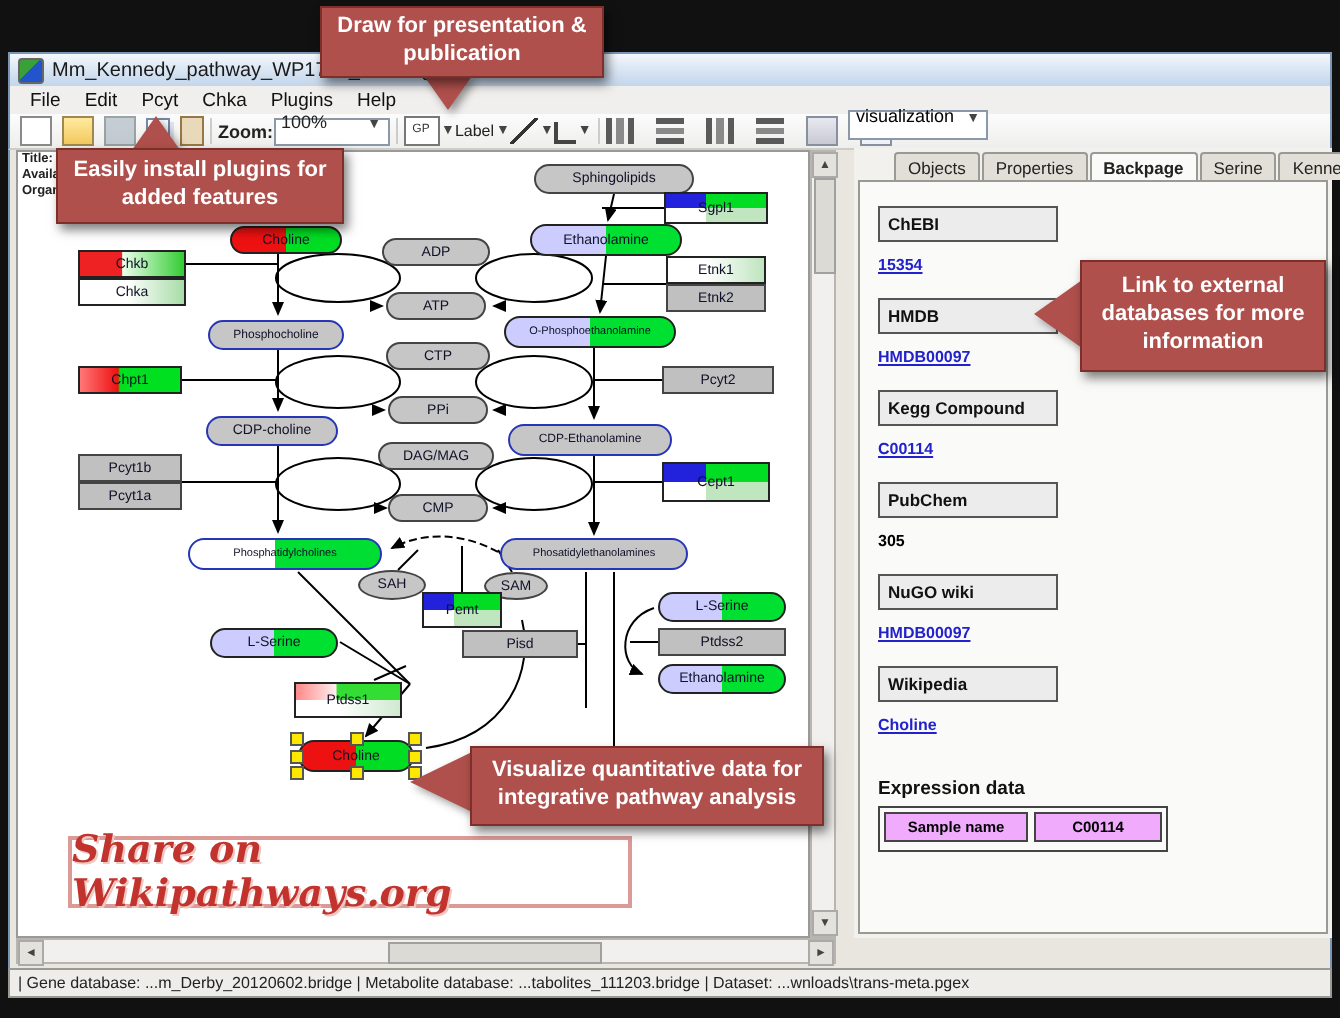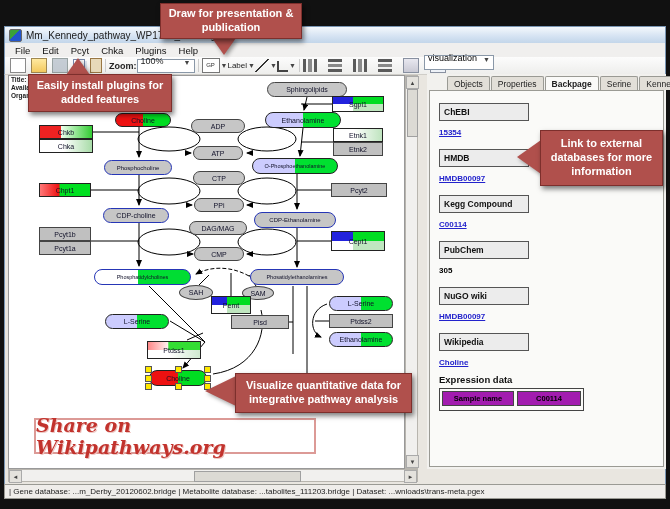--- a/index.html
+++ b/index.html
@@ -56,25 +56,25 @@
   
   .panel{left:427px;top:74px;width:239px;height:395px;background:#f2f1ee;box-sizing:border-box}
   .viscombo{left:424px;top:55px;width:70px;height:15px;z-index:20}
   .tabs{position:absolute;left:20px;top:2px;display:flex;font-size:8.5px;color:#222}
   .tab{padding:2px 6px 1px;border:1px solid #9a9a94;border-bottom:none;background:#e2dfd8;margin-right:1px;border-radius:2px 2px 0 0;cursor:default}
   .tab.active{background:#fafaf8;font-weight:bold}
   .panel-content{position:absolute;left:2px;top:16px;right:2px;bottom:2px;background:#fafaf8;border:1px solid #9a9a94;overflow:hidden;padding:2px 0 0 9px;box-sizing:border-box}
   .sec-title{display:inline-block;min-width:78px;background:#ececec;border:1px solid #555;font-size:8.5px;font-weight:bold;color:#111;padding:3px 6px 3px 4px;margin-top:10px}
   .sec-val{font-size:8px;font-weight:bold;margin:7px 0 2px;display:block}
   .sec-val.link{color:#2222cc;text-decoration:underline;cursor:pointer}
-  .expr-head{font-size:9.5px;font-weight:bold;margin-top:7px;color:#111}
+  .expr-head{font-size:9.5px;font-weight:bold;margin-top:22px;color:#111}
   .mapp-line{font-size:7.5px;font-weight:bold;margin-top:16px;color:#111}
   .bp-table{border:1px solid #444;display:inline-block;padding:2px;margin-top:3px;background:#fafaf8}
   .bp-row{display:flex;gap:3px;margin-bottom:2px}
-  .bp-cell{border:1px solid #444;background:#a21caf;font-size:7.5px;font-weight:bold;display:flex;align-items:center;justify-content:center;height:13px}
+  .bp-cell{border:1px solid #444;background:#f0abfc;font-size:7.5px;font-weight:bold;display:flex;align-items:center;justify-content:center;height:13px}
   .bp-c1{width:70px}.bp-c2{width:62px}
   
   .statusbar{left:4px;top:484px;width:662px;height:15px;background:#efedea;border:1px solid #9a9a94;box-sizing:border-box;display:flex;align-items:center;font-size:8px;color:#222;padding-left:4px}
   
   .callout{position:absolute;background:#b0504c;border:1px solid #7d2f2c;color:#fff;font-weight:bold;font-size:11px;text-align:center;display:flex;align-items:center;justify-content:center;padding:2px 6px;box-shadow:2px 3px 5px rgba(0,0,0,.5);z-index:50;line-height:1.25;box-sizing:border-box}
   .co-arrow{position:absolute;width:0;height:0;z-index:49;filter:drop-shadow(2px 2px 2px rgba(0,0,0,.4))}
   .share-box{position:absolute;left:34px;top:418px;width:278px;height:32px;background:#fff;border:2px solid #dc9a96;display:flex;align-items:center;justify-content:center;font-family:"DejaVu Serif",serif;font-style:italic;font-weight:bold;font-size:19px;color:#c2332d;z-index:40;text-shadow:1px 1px 0 #eec6c2}
 </style>
 </head>
 <body>

